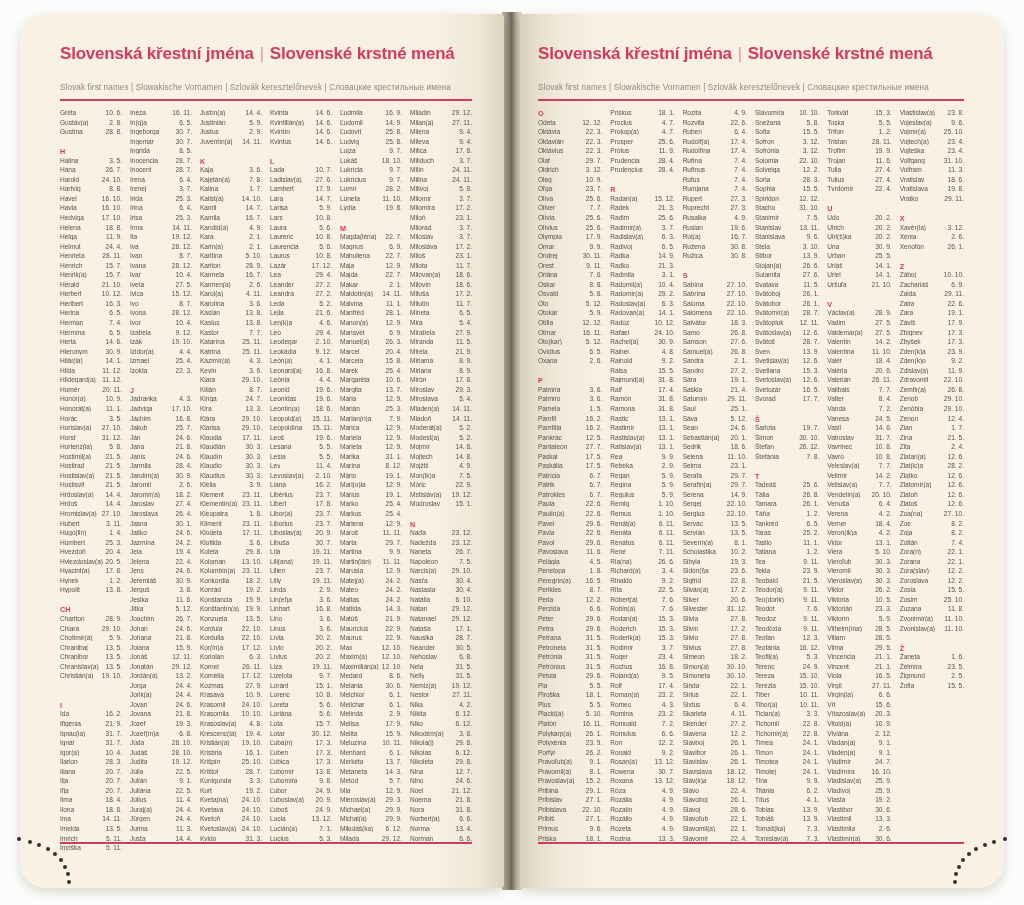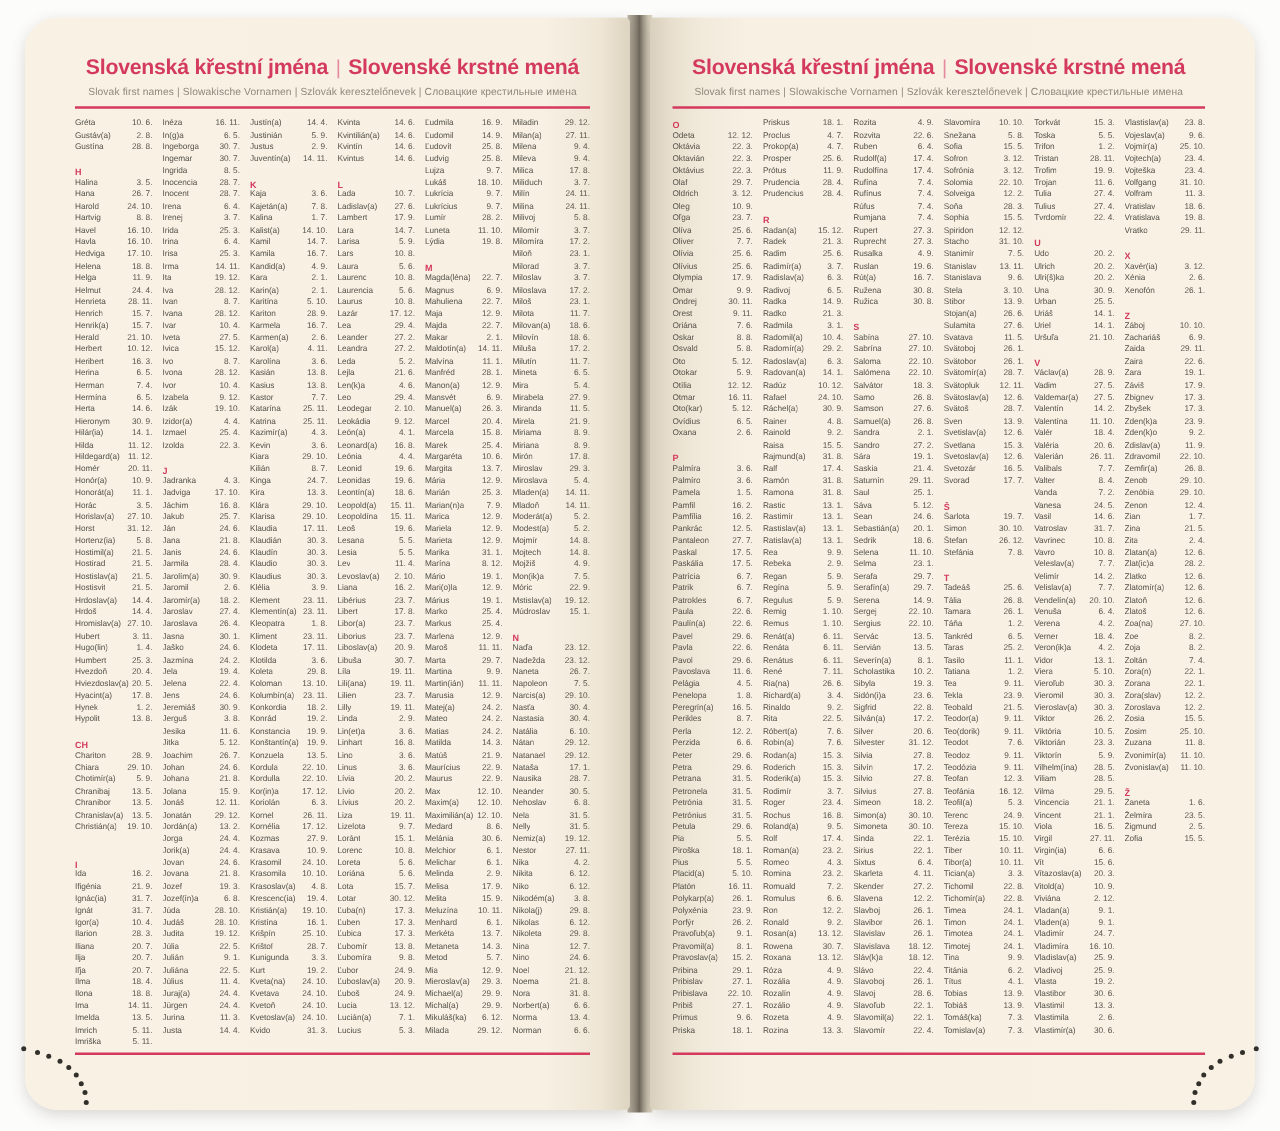--- a/index.html
+++ b/index.html
@@ -11,24 +11,24 @@
   .spine{position:absolute;left:502px;top:12px;width:20px;height:878px;
     background:linear-gradient(90deg,#beb6a7 0%,#938b7d 30%,#6f695d 48%,#9c9485 62%,#cdc4b2 82%,#e3dac8 100%);}
   .page{position:absolute;top:14px;height:874px;width:484px;box-shadow:0 4px 12px rgba(80,70,50,.20)}
   .page.left{left:20px;border-radius:26px 4px 4px 26px;
     background:linear-gradient(90deg,#f8f1e4 0%,#f7f0e3 86%,#efe6d6 95%,#ddd3c0 100%);}
   .page.right{left:520px;border-radius:4px 26px 26px 4px;
     background:linear-gradient(90deg,#d8cfbd 0%,#e9e0cf 4%,#f2ebdc 9%,#f7f0e3 16%,#f8f1e4 100%);}
   .inner{position:relative;height:100%;}
   .page.left  .inner{padding:30px 32px 0 40px}
   .page.right .inner{padding:30px 40px 0 18px}
-  .page-header{text-align:center}
+  .page-header{}
   .title{font-size:17px;font-weight:bold;color:var(--accent);letter-spacing:-.2px;white-space:nowrap}
   .title .bar{font-weight:normal;color:#e58ba0;padding:0 6px;font-size:16px}
-  .subtitle{margin-top:5px;font-size:8.2px;color:var(--sub);letter-spacing:.1px;white-space:nowrap}
+  .subtitle{margin-top:19px;font-size:8.2px;color:var(--sub);letter-spacing:.1px;white-space:nowrap}
   .rule-top{margin-top:7px;height:2px;background:var(--accent)}
   .cols{margin-top:8px;display:grid;grid-template-columns:repeat(6,1fr);column-gap:8px}
   .row{display:flex;justify-content:space-between;align-items:baseline;height:9.55px;overflow:hidden}
   .row .n{font-size:6.6px;color:var(--ink);white-space:nowrap;overflow:hidden;letter-spacing:-.05px}
   .row .d{font-size:6.6px;color:var(--ink);white-space:nowrap;margin-left:2px;flex-shrink:0}
   .row .sec{font-size:7.2px;font-weight:bold;color:var(--accent)}
   .rule-bottom{position:absolute;bottom:44px;height:2px;background:var(--accent)}
   .page.left  .rule-bottom{left:40px;right:32px}
   .page.right .rule-bottom{left:18px;right:40px}
   .dot{position:absolute;width:4px;height:4px;border-radius:50%;background:var(--dot)}

